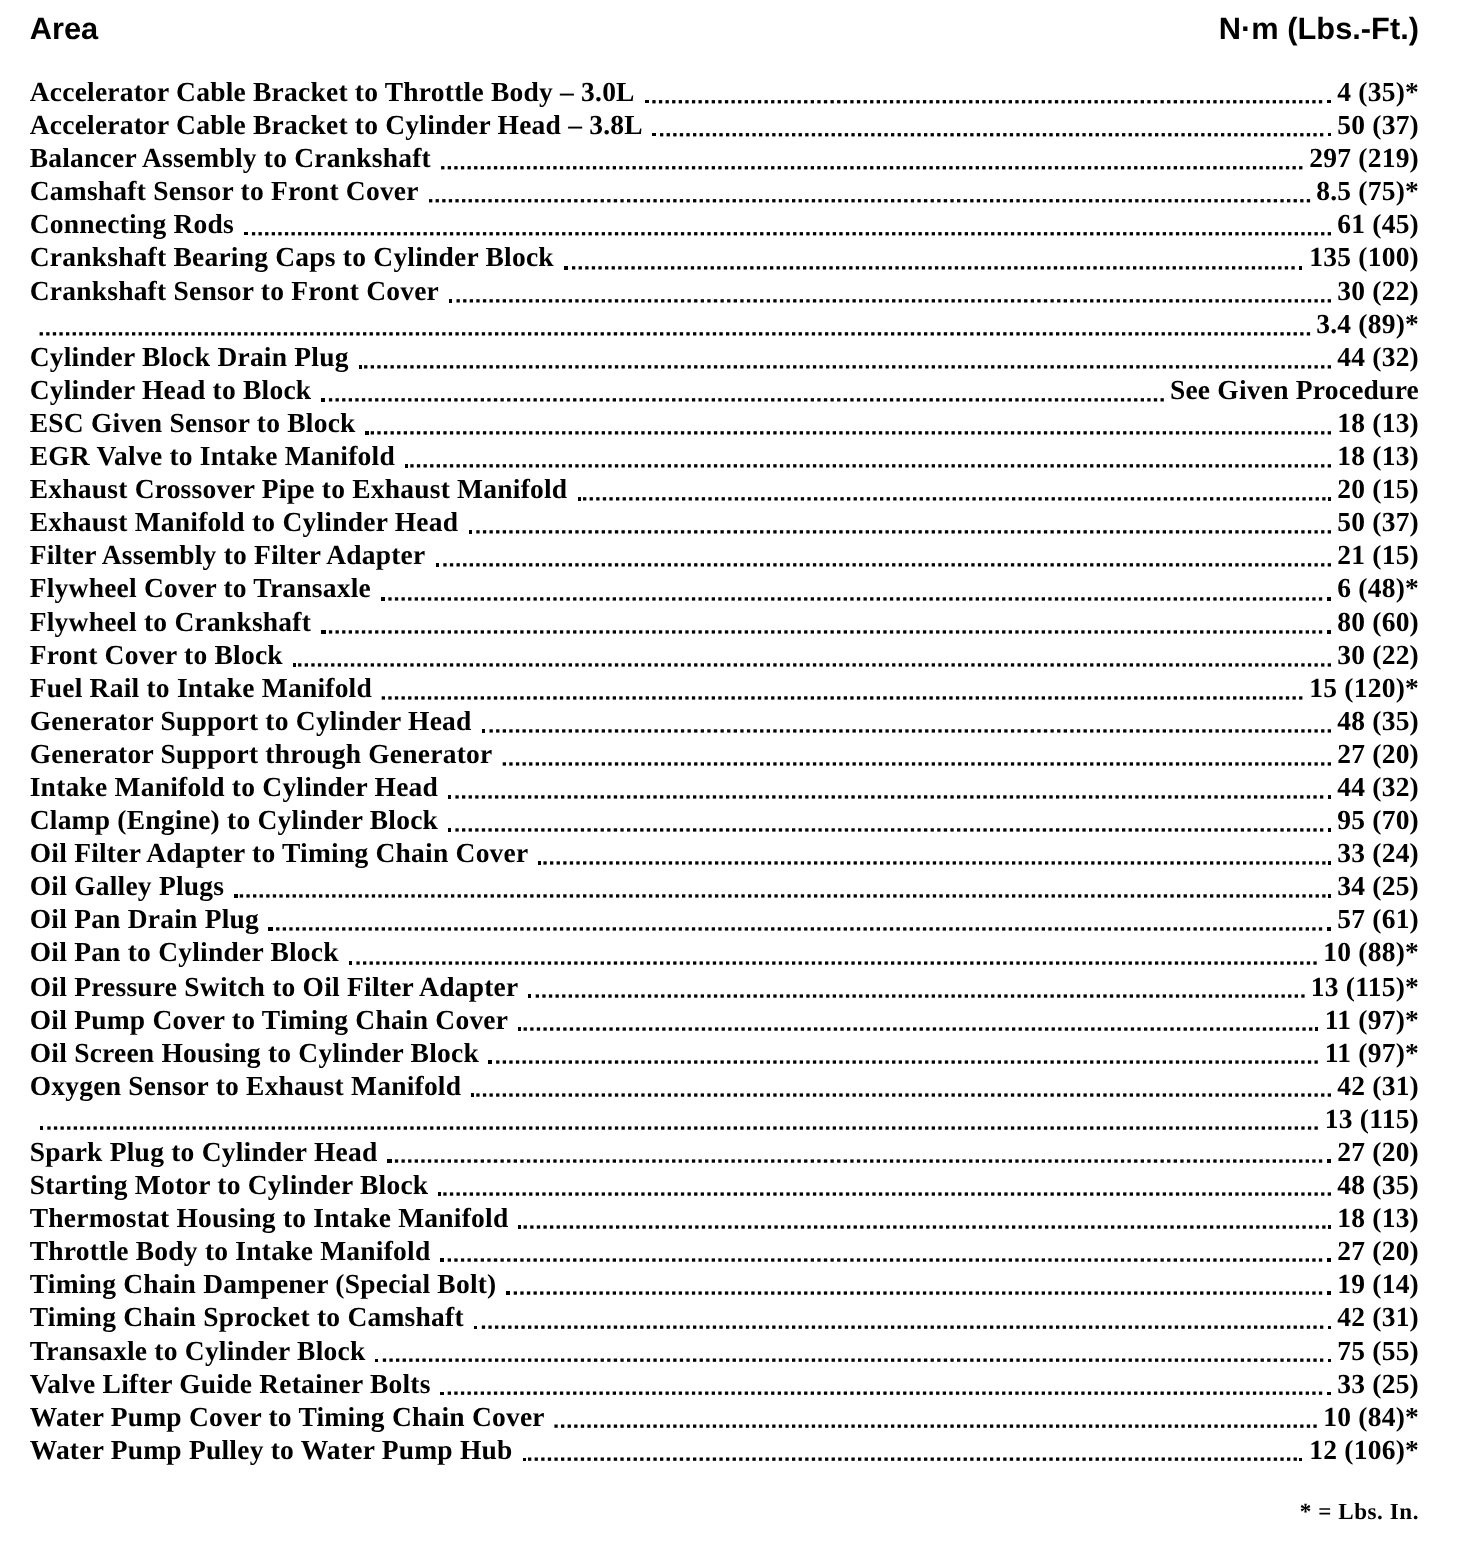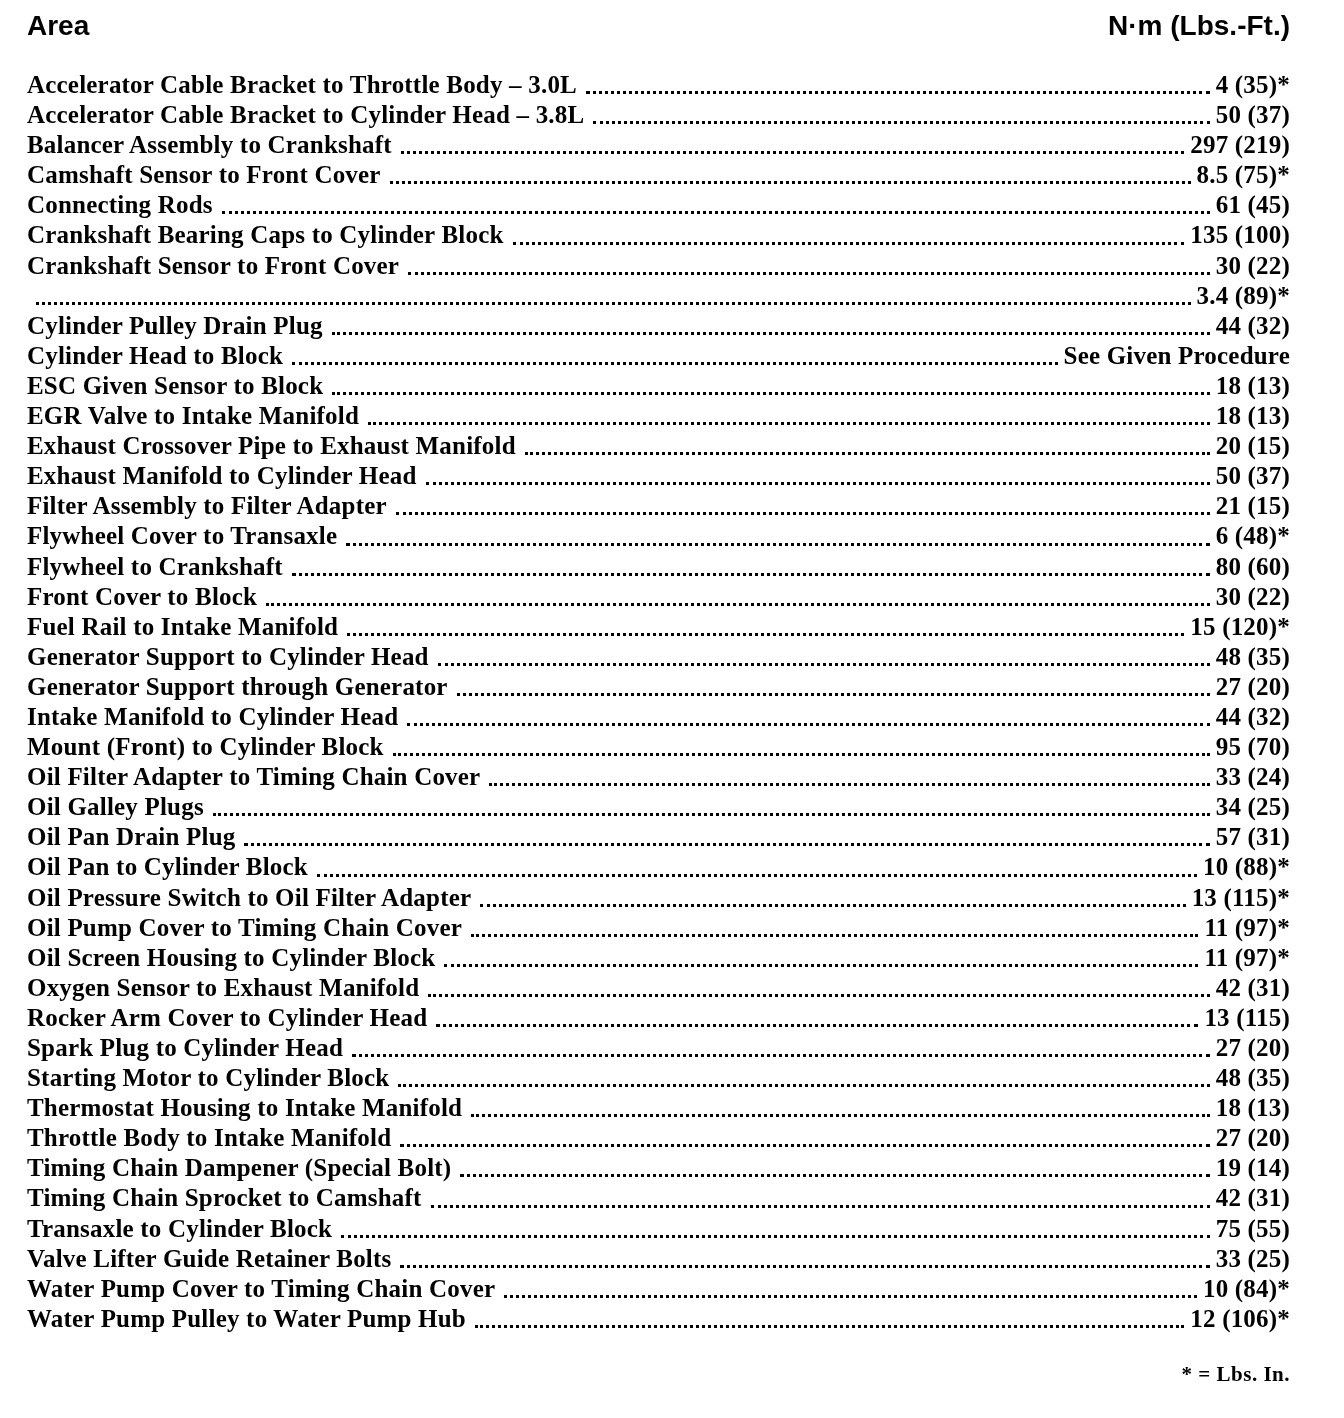--- a/index.html
+++ b/index.html
@@ -106,21 +106,21 @@
       <div class="row">
         <span class="label">Crankshaft Sensor to Front Cover</span>
         <span class="leader"></span>
         <span class="value">30 (22)</span>
       </div>
       <div class="row">
         <span class="leader"></span>
         <span class="value">3.4 (89)*</span>
       </div>
       <div class="row">
-        <span class="label">Cylinder Pulley Drain Plug</span>
+        <span class="label">Cylinder Block Drain Plug</span>
         <span class="leader"></span>
         <span class="value">44 (32)</span>
       </div>
       <div class="row">
         <span class="label">Cylinder Head to Block</span>
         <span class="leader"></span>
         <span class="value">See Given Procedure</span>
       </div>
       <div class="row">
         <span class="label">ESC Given Sensor to Block</span>
@@ -176,38 +176,38 @@
         <span class="label">Generator Support through Generator</span>
         <span class="leader"></span>
         <span class="value">27 (20)</span>
       </div>
       <div class="row">
         <span class="label">Intake Manifold to Cylinder Head</span>
         <span class="leader"></span>
         <span class="value">44 (32)</span>
       </div>
       <div class="row">
-        <span class="label">Mount (Front) to Cylinder Block</span>
+        <span class="label">Clamp (Engine) to Cylinder Block</span>
         <span class="leader"></span>
         <span class="value">95 (70)</span>
       </div>
       <div class="row">
         <span class="label">Oil Filter Adapter to Timing Chain Cover</span>
         <span class="leader"></span>
         <span class="value">33 (24)</span>
       </div>
       <div class="row">
         <span class="label">Oil Galley Plugs</span>
         <span class="leader"></span>
         <span class="value">34 (25)</span>
       </div>
       <div class="row">
         <span class="label">Oil Pan Drain Plug</span>
         <span class="leader"></span>
-        <span class="value">57 (31)</span>
+        <span class="value">57 (61)</span>
       </div>
       <div class="row">
         <span class="label">Oil Pan to Cylinder Block</span>
         <span class="leader"></span>
         <span class="value">10 (88)*</span>
       </div>
       <div class="row">
         <span class="label">Oil Pressure Switch to Oil Filter Adapter</span>
         <span class="leader"></span>
         <span class="value">13 (115)*</span>
@@ -221,21 +221,20 @@
         <span class="label">Oil Screen Housing to Cylinder Block</span>
         <span class="leader"></span>
         <span class="value">11 (97)*</span>
       </div>
       <div class="row">
         <span class="label">Oxygen Sensor to Exhaust Manifold</span>
         <span class="leader"></span>
         <span class="value">42 (31)</span>
       </div>
       <div class="row">
-        <span class="label">Rocker Arm Cover to Cylinder Head</span>
         <span class="leader"></span>
         <span class="value">13 (115)</span>
       </div>
       <div class="row">
         <span class="label">Spark Plug to Cylinder Head</span>
         <span class="leader"></span>
         <span class="value">27 (20)</span>
       </div>
       <div class="row">
         <span class="label">Starting Motor to Cylinder Block</span>

